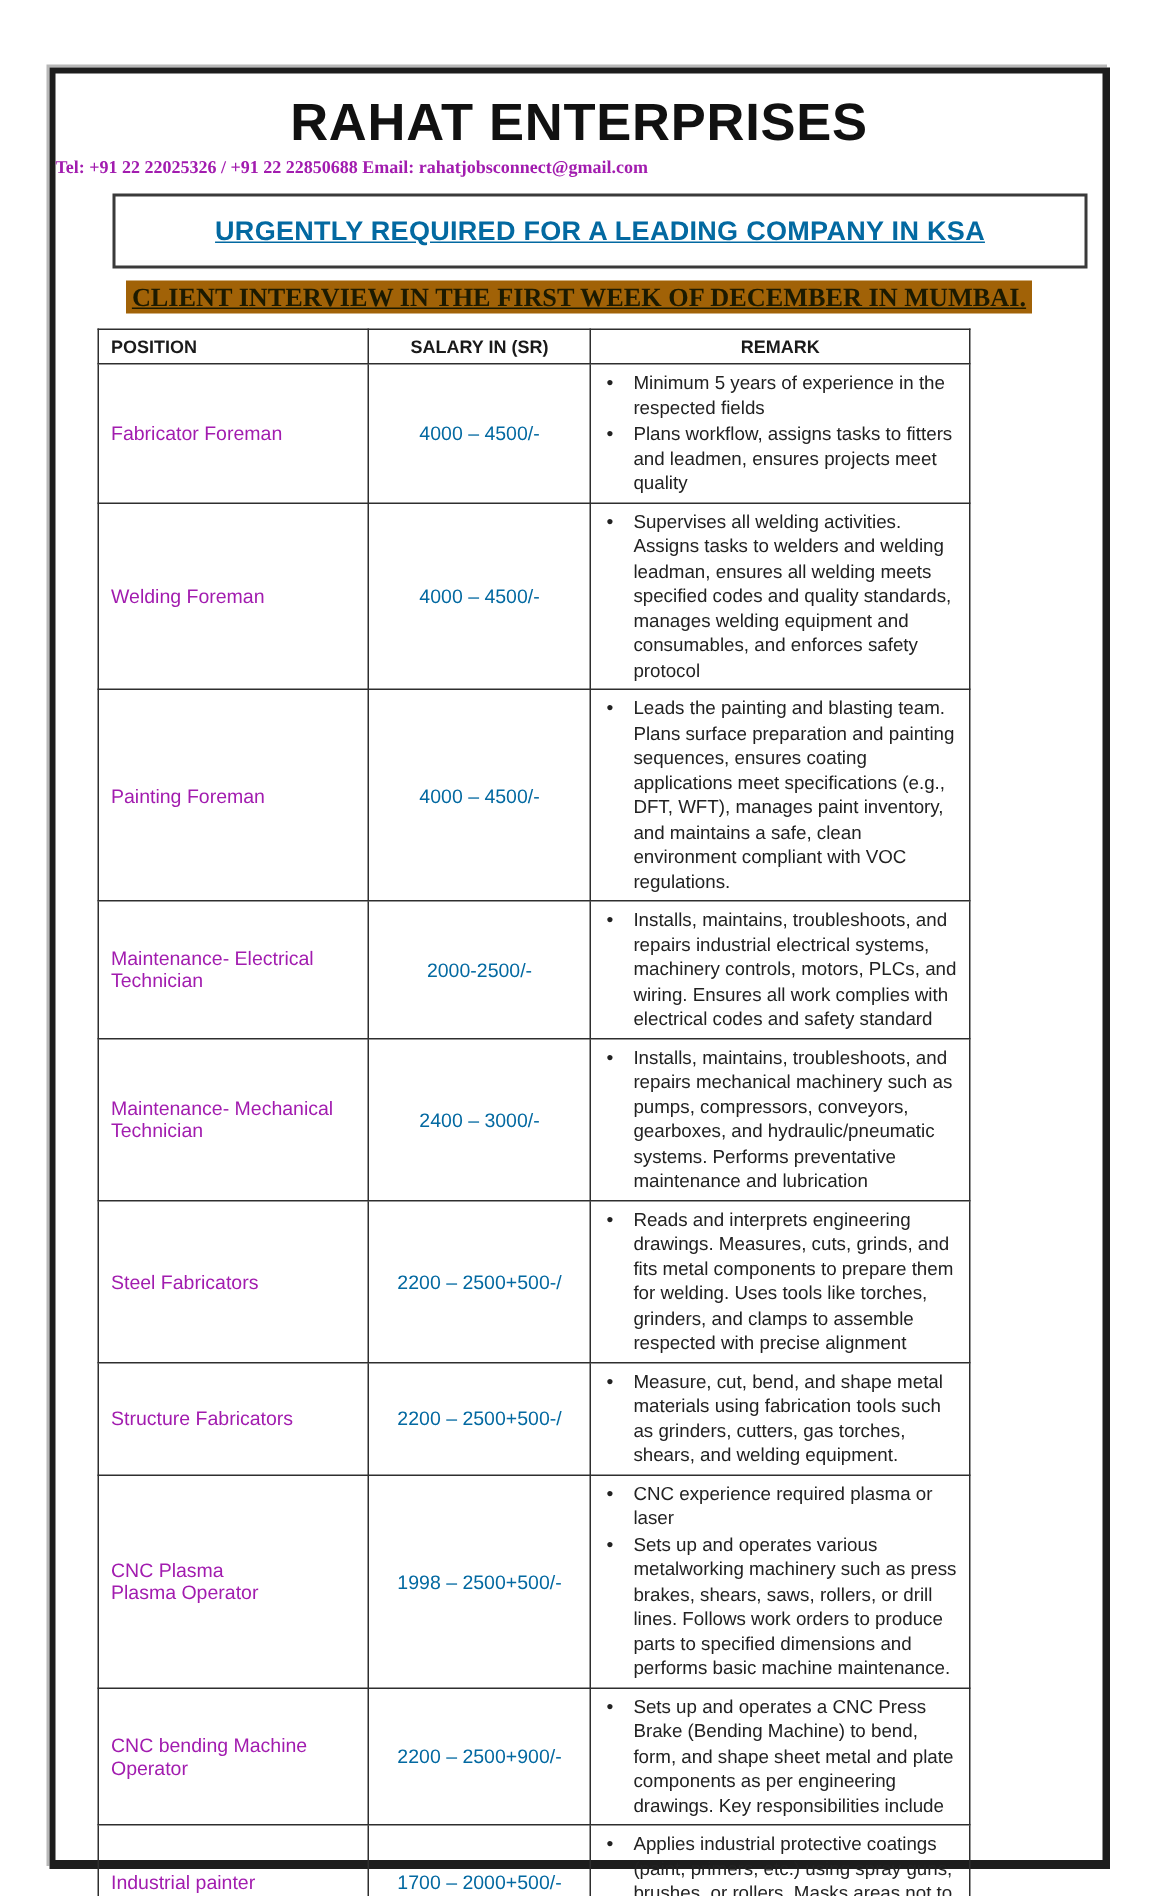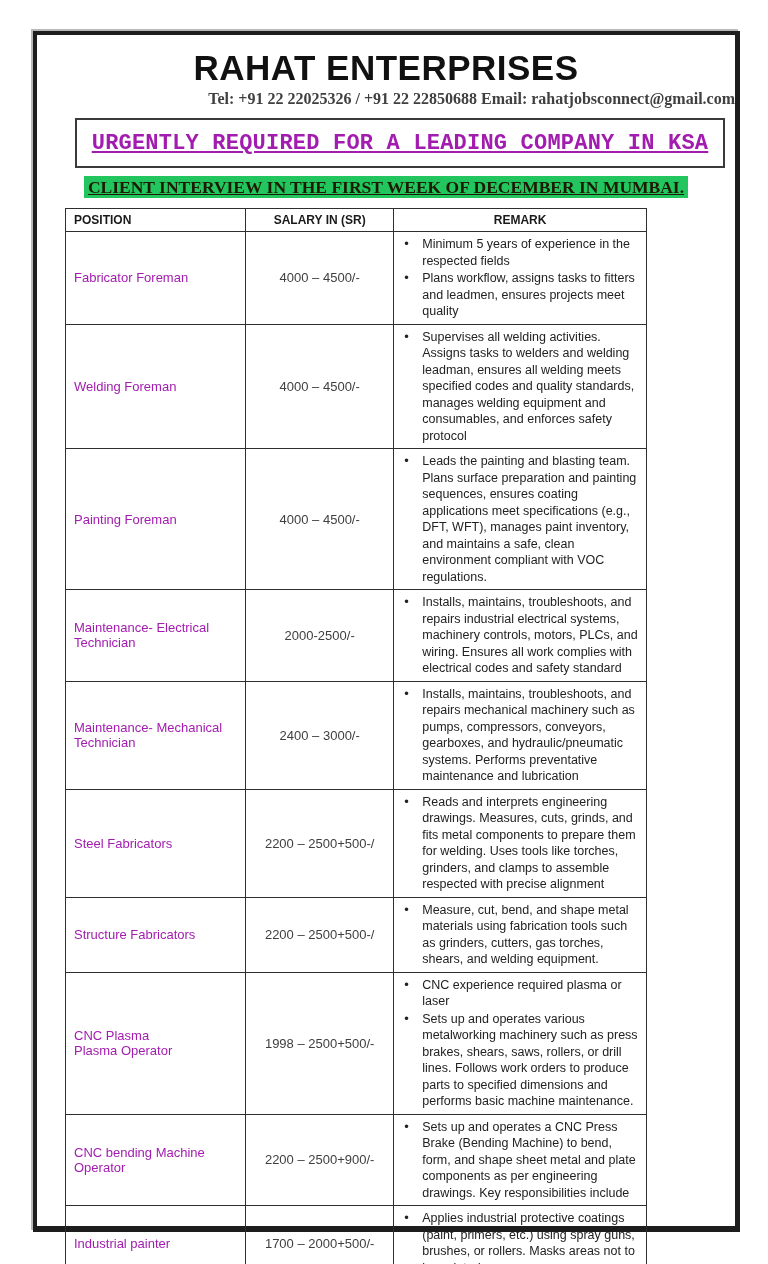--- a/index.html
+++ b/index.html
@@ -6,21 +6,21 @@
   html, body { background: #ffffff; }
   body {
     width: 768px; height: 1264px;
     position: relative;
     font-family: "Liberation Sans", sans-serif;
     color: #1a1a1a;
     overflow: hidden;
   }
   .page-frame {
     position: absolute;
-    left: 33px; top: 31px;
+    left: 33px; top: 45px;
     width: 707px; height: 1201px;
     border: 4px solid #1d1d1d;
     border-right-width: 5px;
     border-bottom-width: 6px;
     background: #ffffff;
     box-shadow: -2px -2px 0 #b8b8b8;
     padding: 13px 0 0 0;
   }
   
   .company-name {
@@ -34,60 +34,60 @@
   .addr {
     text-align: center;
     font-family: "Liberation Serif", serif;
     font-weight: bold;
     font-size: 12px;
     margin-top: 4px;
     color: #161616;
   }
   .addr sup { font-size: 8px; }
   .contact {
-    text-align: right;
+    text-align: left;
     font-family: "Liberation Serif", serif;
     font-weight: bold;
-    font-size: 16px;
+    font-size: 12px;
     margin-top: 2px;
-    color: #404040;
+    color: #a21caf;
   }
   .date-line {
     text-align: right;
     font-weight: bold;
     font-size: 16px;
     padding-right: 16px;
     margin-top: 4px;
   }
   
   .title-box {
     margin: 10px 10px 0 38px;
     border: 2px solid #3a3a3a;
     height: 50px;
     display: flex; align-items: center; justify-content: center;
   }
   .title-box span {
-    font-family: Liberation Mono, monospace;
-    font-weight: bold;
-    font-size: 22px;
+    font-family: Liberation Sans, sans-serif;
+    font-weight: bold;
+    font-size: 18px;
     text-decoration: underline;
     letter-spacing: 0.2px;
-    color: #a21caf;
+    color: #0369a1;
   }
   .sub-title {
     text-align: center;
     margin-top: 9px;
     height: 24px;
   }
   .sub-title span {
     font-family: "Liberation Serif", serif;
     font-weight: bold;
     font-size: 17.5px;
     text-decoration: underline;
-    background: #22c55e;
+    background: #a16207;
     padding: 1px 4px;
     color: #1c1a00;
   }
   
   table.positions {
     margin: 7px 0 0 28px;
     width: 582px;
     border-collapse: collapse;
     table-layout: fixed;
   }
@@ -109,21 +109,21 @@
     padding: 4px 4px 4px 8px;
     vertical-align: middle;
     white-space: pre-line;
     color: #a21caf;
   }
   td.sal {
     font-size: 13px;
     text-align: center;
     vertical-align: middle;
     padding: 4px 2px;
-    color: #404040;
+    color: #0369a1;
   }
   td.rem { vertical-align: top; padding: 3px 4px 3px 0; }
   td.rem ul { list-style: none; }
   td.rem li {
     position: relative;
     font-size: 12.5px;
     line-height: 16.5px;
     padding-left: 28px;
     margin: 1px 0;
     color: #222;

